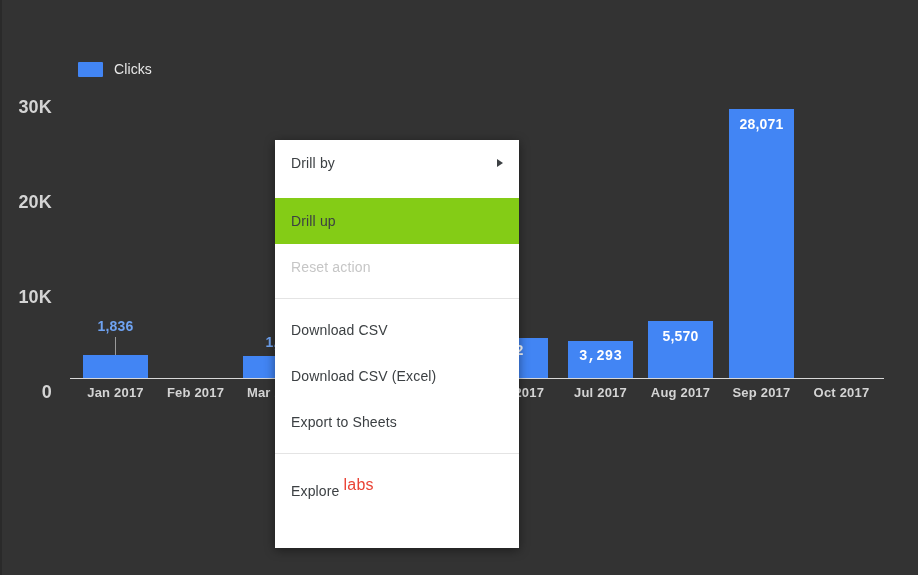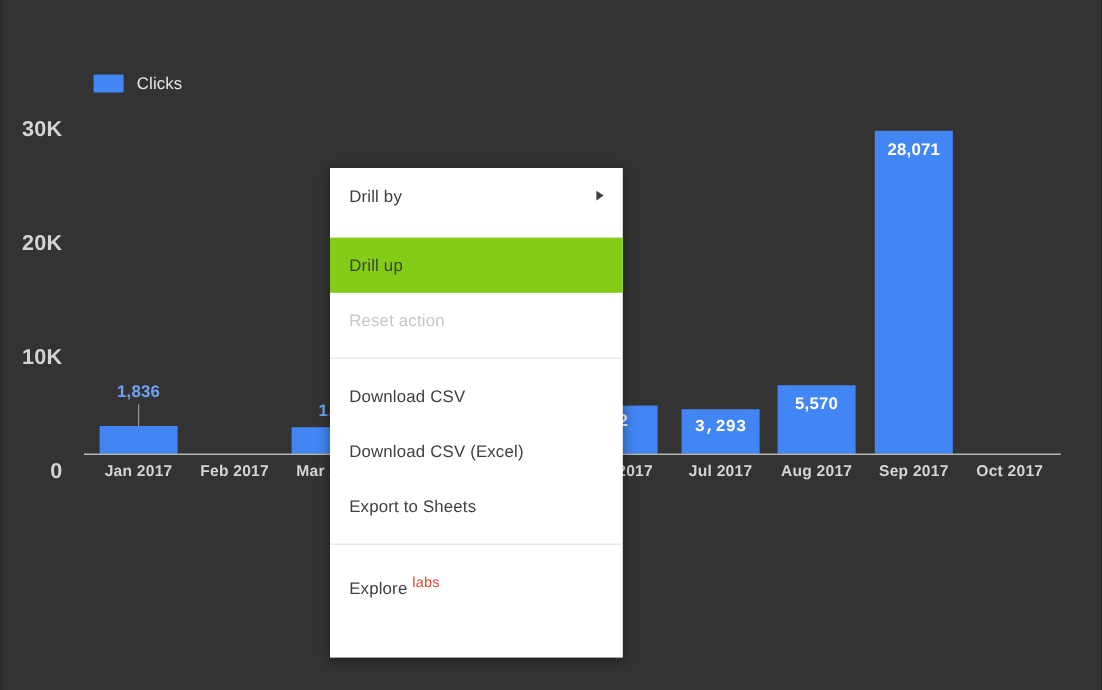--- a/index.html
+++ b/index.html
@@ -162,21 +162,21 @@
     top: 50%;
     transform: translateY(-50%);
     width: 0;
     height: 0;
     border-top: 4.5px solid transparent;
     border-bottom: 4.5px solid transparent;
     border-left: 6px solid #3c4043;
   }
   .labs-badge {
     color: #ea4335;
-    font-size: 12px;
+    font-size: 16px;
     vertical-align: super;
     margin-left: 4px;
     letter-spacing: .2px;
     margin-top: 44px;
   }
 </style>
 </head>
 <body>
 
 <div id="app">

